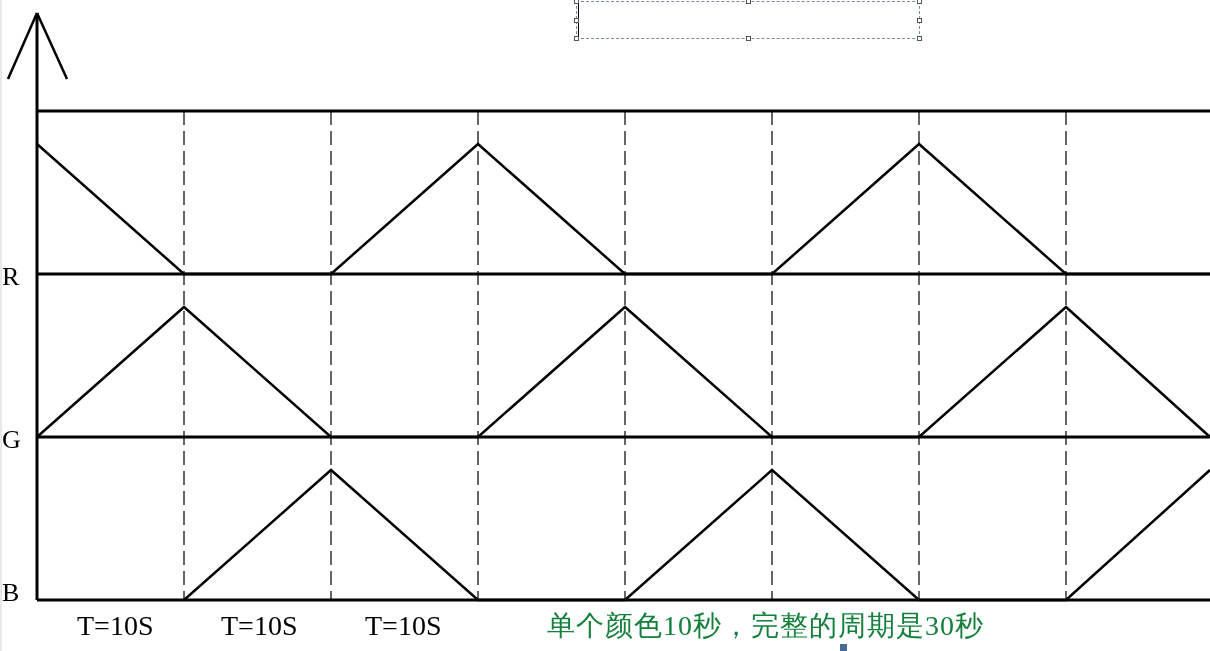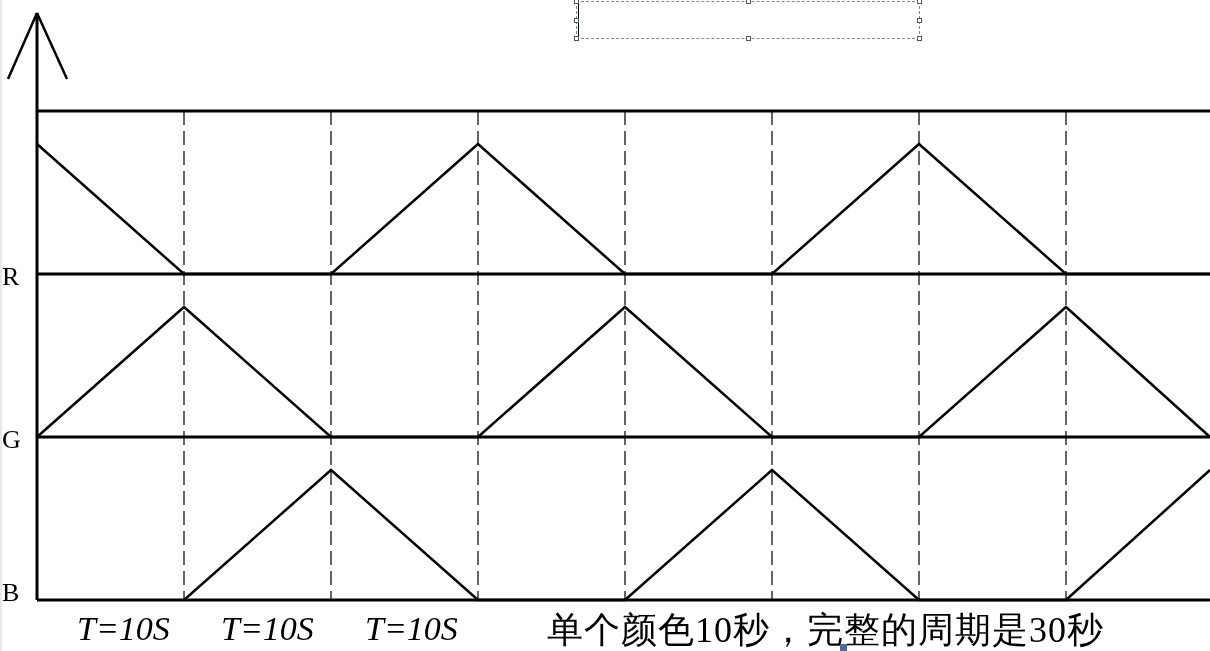--- a/index.html
+++ b/index.html
@@ -1,20 +1,20 @@
 <!DOCTYPE html>
 <html><head>
 <meta charset="utf-8">
 <style>
   html,body{margin:0;padding:0;background:#ffffff;}
   body{width:1210px;height:651px;position:relative;overflow:hidden;font-family:"Liberation Serif","DejaVu Serif",serif;}
   svg.main{position:absolute;left:0;top:0;}
   .lbl{position:absolute;font-size:26px;color:#000;line-height:1;}
-  .tlabel{position:absolute;top:612px;font-size:34px;color:#000;line-height:1;font-style:italic;}
-  .caption{position:absolute;left:547px;top:612px;font-size:36px;color:#000000;line-height:1;letter-spacing:1px;}
+  .tlabel{position:absolute;top:612px;font-size:28px;color:#000;line-height:1;}
+  .caption{position:absolute;left:547px;top:612px;font-size:28px;color:#15803d;line-height:1;letter-spacing:1px;}
   .selbox{position:absolute;left:576px;top:1px;width:344px;height:38px;border:1px dashed #7a8aa0;box-sizing:border-box;}
   .handle{position:absolute;width:5px;height:5px;border:1px solid #555;background:#fff;box-sizing:border-box;}
   .cursor{position:absolute;left:578px;top:4px;width:1px;height:33px;background:#000;}
   .marker{position:absolute;left:840px;top:644px;width:7px;height:7px;background:#4a6a9a;}
   .leftedge{position:absolute;left:0;top:0;width:2px;height:651px;background:#e8e8ec;}
 </style>
 </head>
 <body>
 
 <div class="leftedge"></div>

